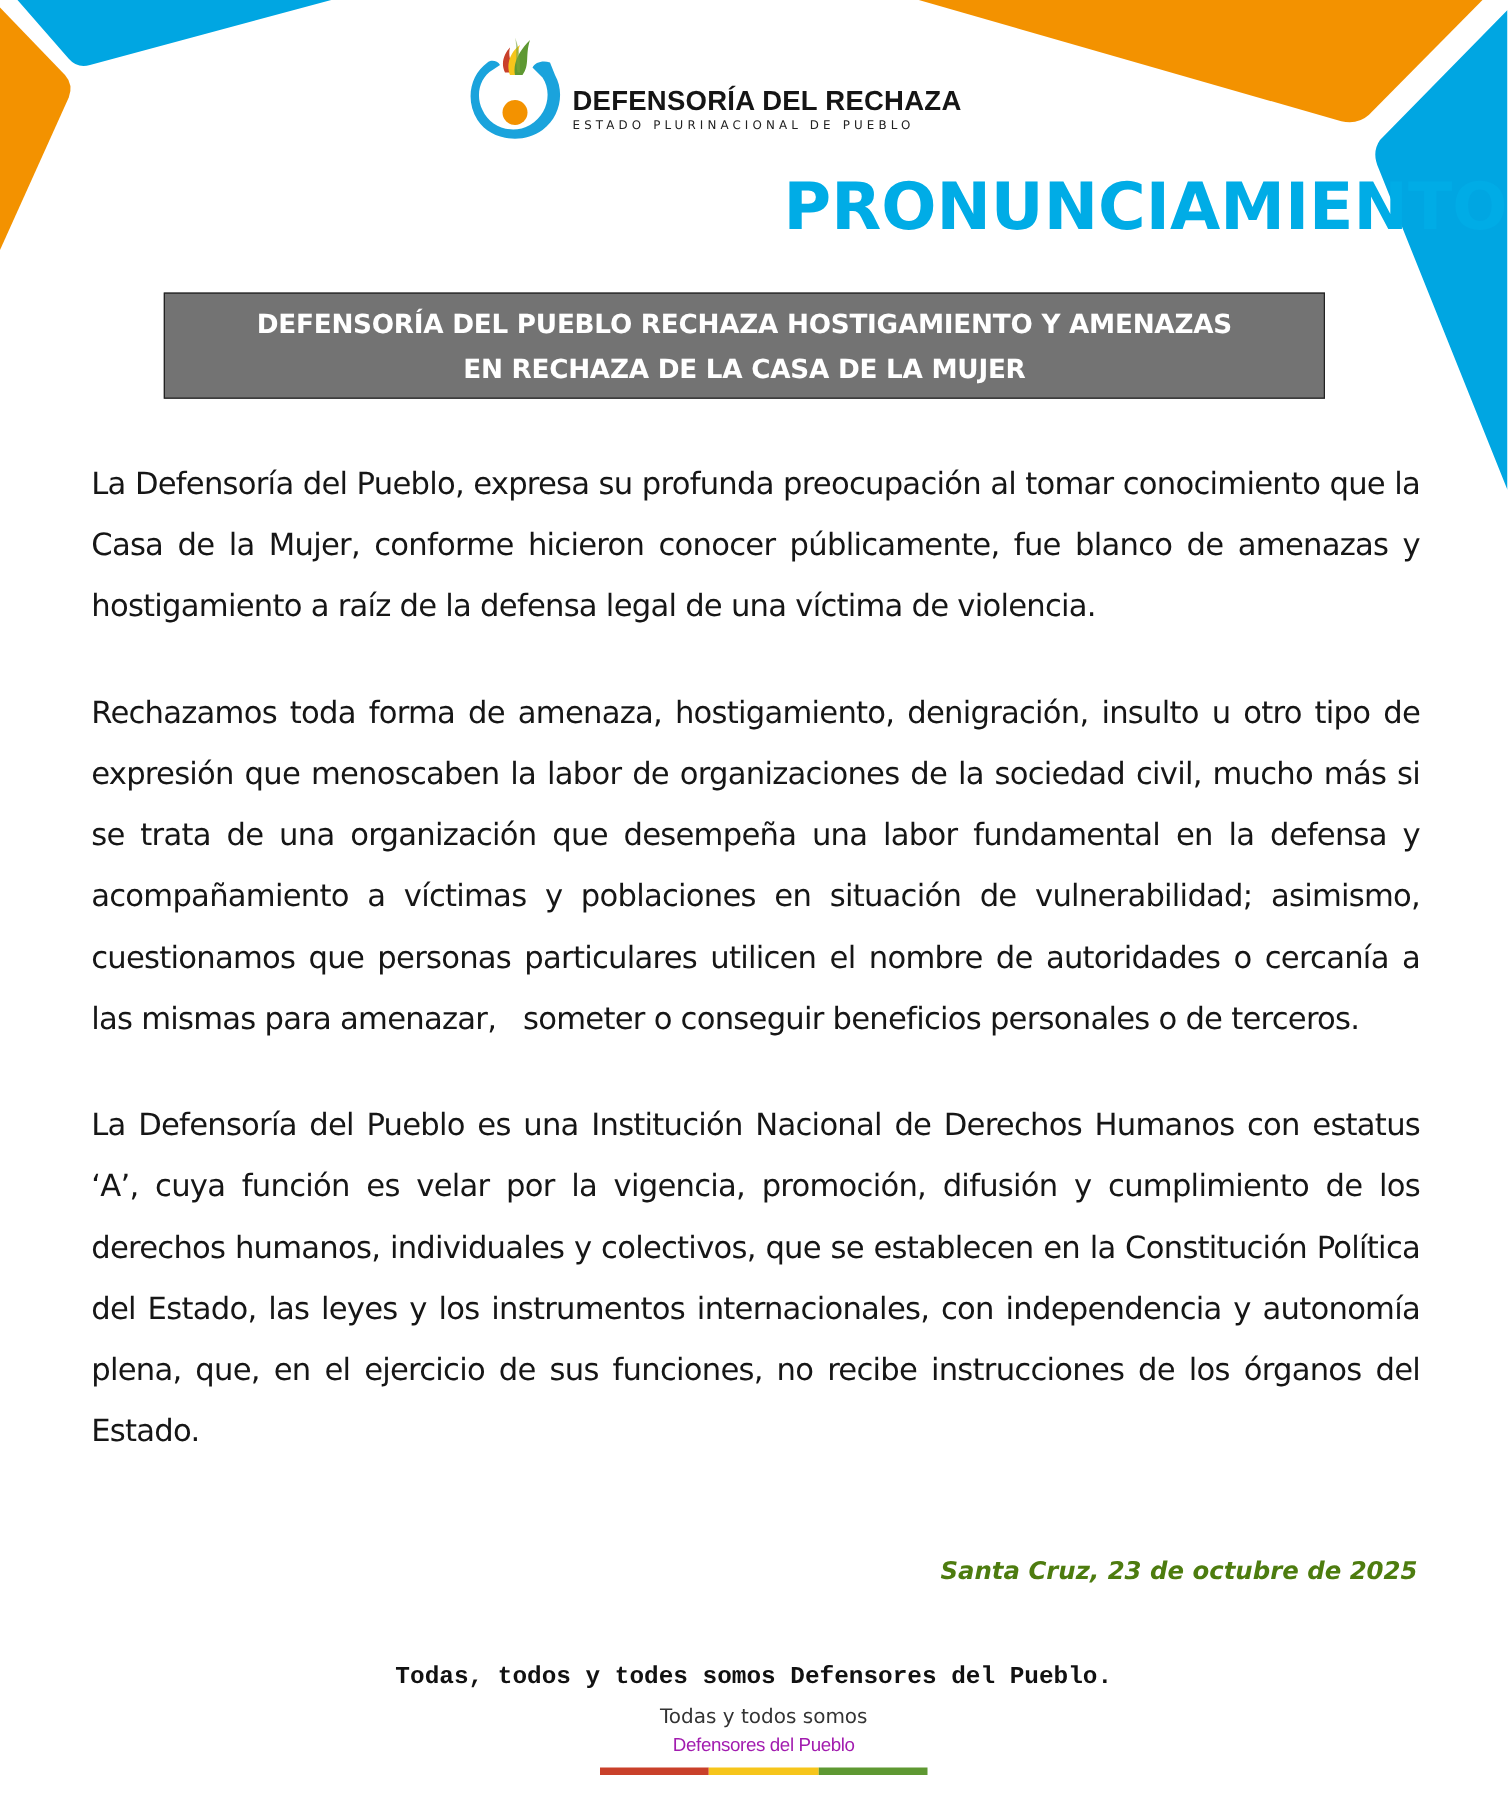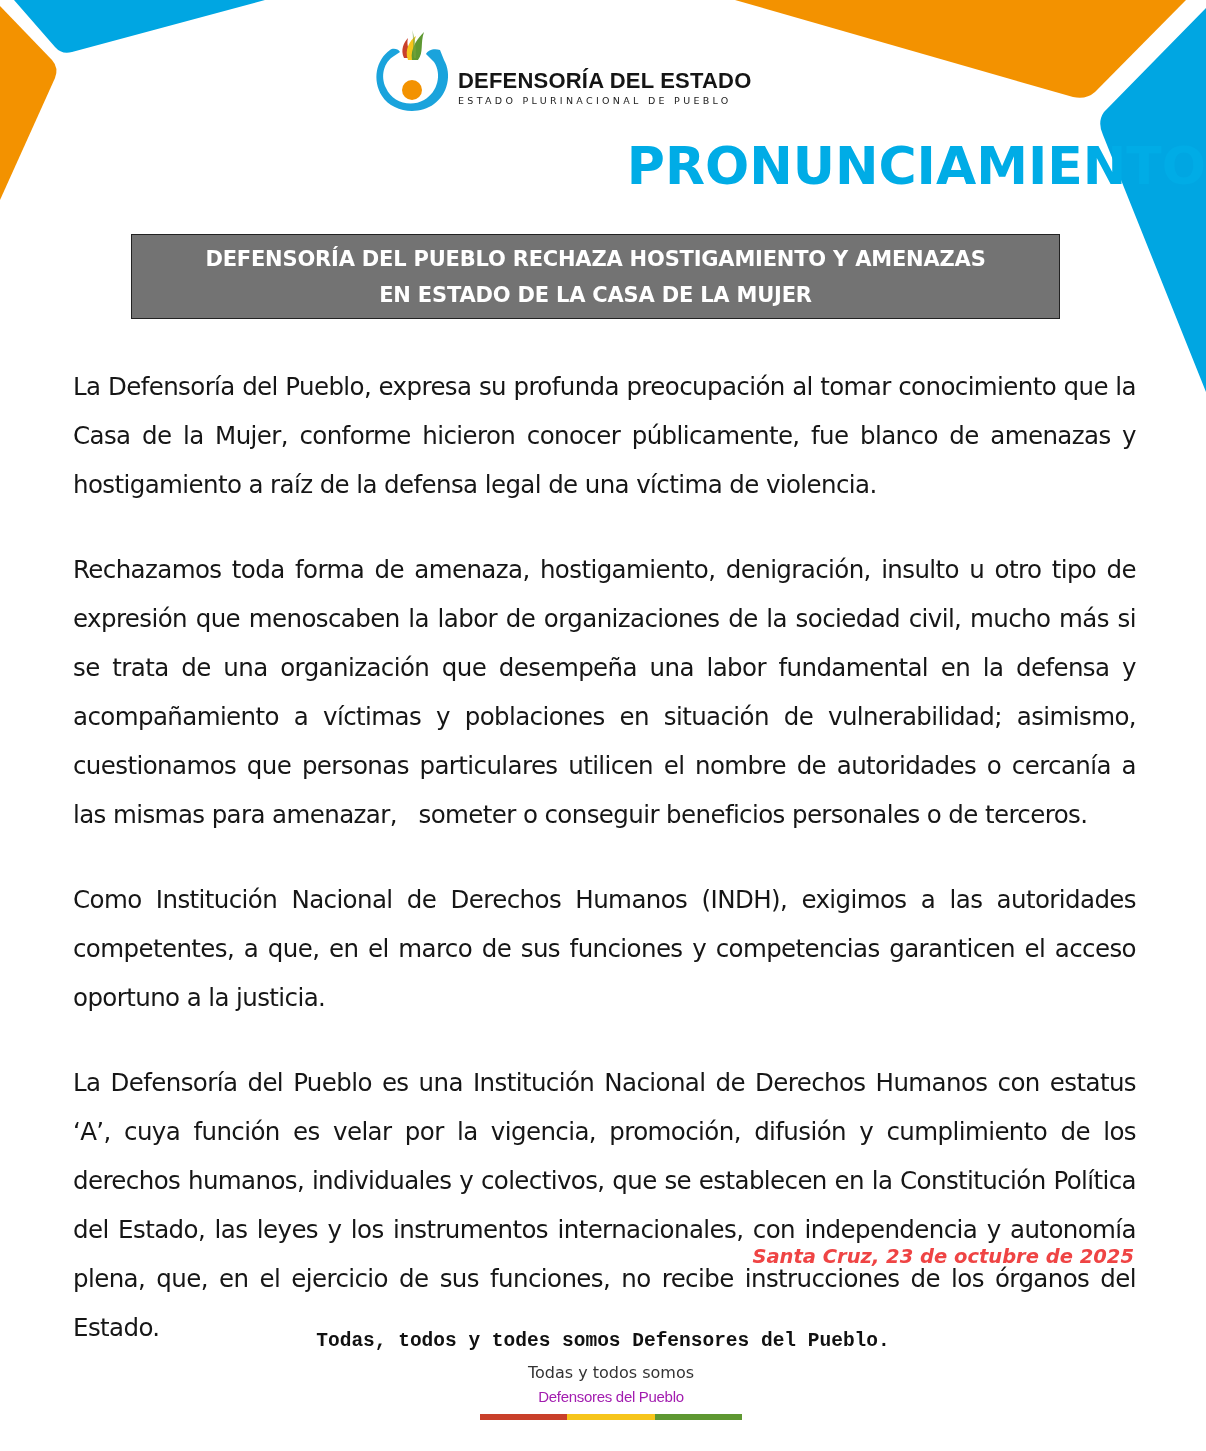--- a/index.html
+++ b/index.html
@@ -24,21 +24,21 @@
     padding-top: 6px; letter-spacing: -0.2px;
   }
   .body-text {
     position: absolute; left: 73px; top: 362px; width: 1063px;
     font-family: "DejaVu Sans", sans-serif; font-size: 24.5px; line-height: 49px; color: #161616;
     text-align: justify; letter-spacing: -0.6px;
   }
   .body-text p { margin: 0 0 36px 0; }
   .signoff {
     position: absolute; right: 72px; top: 1245px; font-family: "DejaVu Sans", sans-serif;
-    font-weight: bold; font-style: italic; font-size: 19.5px; color: #ef4444;
+    font-weight: bold; font-style: italic; font-size: 19.5px; color: #4d7c0f;
   }
   .slogan {
     position: absolute; left: 0; right: 0; top: 1330px; text-align: center;
     font-family: Liberation Mono, monospace; font-weight: bold; font-size: 19.5px; color: #111;
   }
   .footer-logo { position: absolute; left: 480px; top: 1362px; width: 262px; }
   .footer-line1 { font-family: "DejaVu Sans", sans-serif; font-size: 16px; color: #333; text-align: center; line-height: 22px; padding-left: 0; }
   .footer-line2 { font-family: Liberation Sans, sans-serif; font-size: 15px; color: #a21caf; text-align: center; line-height: 26px; letter-spacing: -0.3px; }
   .flag { display: flex; height: 6px; margin-top: 4px; }
   .flag span { flex: 1; }
@@ -63,36 +63,35 @@
     <path d="M20,22 C6,32 2,52 12,68 C22,84 48,88 64,76 C78,66 82,46 74,32 L70,22 C64,20 58,22 56,26 L64,34 C72,46 68,64 54,72 C40,80 22,74 16,60 C10,48 14,34 24,28 L30,24 C28,20 22,20 20,22 Z" fill="#1aa3dc"></path>
 
     <circle cx="42" cy="62" r="10" fill="#f39200"></circle>
 
     <path d="M34,30 C30,22 34,14 38,10 C36,18 40,22 40,30 Z" fill="#c9402a"></path>
     <path d="M38,32 C34,22 40,12 46,8 C42,18 46,24 44,32 Z" fill="#f6c51b"></path>
     <path d="M42,32 C40,20 48,10 54,4 C50,16 54,24 48,32 Z" fill="#5e9832"></path>
     <path d="M44,30 C42,20 44,10 42,2 C46,12 46,20 46,30 Z" fill="#7aa53a" opacity="0.6"></path>
   </svg>
   <div class="logo-text">
-    <div class="logo-name">DEFENSORÍA DEL ESTADO</div>
+    <div class="logo-name">DEFENSORÍA DEL RECHAZA</div>
     <div class="logo-sub">ESTADO PLURINACIONAL DE PUEBLO</div>
   </div>
 </div>
 
 <div class="title">PRONUNCIAMIENTO</div>
 
 <div class="headline">
   <div>DEFENSORÍA DEL PUEBLO RECHAZA HOSTIGAMIENTO Y AMENAZAS</div>
-  <div>EN ESTADO DE LA CASA DE LA MUJER</div>
+  <div>EN RECHAZA DE LA CASA DE LA MUJER</div>
 </div>
 
 <div class="body-text">
   <p>La Defensoría del Pueblo, expresa su profunda preocupación al tomar conocimiento que la Casa de la Mujer, conforme hicieron conocer públicamente, fue blanco de amenazas y hostigamiento a raíz de la defensa legal de una víctima de violencia.</p>
   <p style="white-space: pre-wrap;">Rechazamos toda forma de amenaza, hostigamiento, denigración, insulto u otro tipo de expresión que menoscaben la labor de organizaciones de la sociedad civil, mucho más si se trata de una organización que desempeña una labor fundamental en la defensa y acompañamiento a víctimas y poblaciones en situación de vulnerabilidad; asimismo, cuestionamos que personas particulares utilicen el nombre de autoridades o cercanía a las mismas para amenazar,   someter o conseguir beneficios personales o de terceros.</p>
-  <p>Como Institución Nacional de Derechos Humanos (INDH), exigimos a las autoridades competentes, a que, en el marco de sus funciones y competencias garanticen el acceso oportuno a la justicia.</p>
   <p>La Defensoría del Pueblo es una Institución Nacional de Derechos Humanos con estatus ‘A’, cuya función es velar por la vigencia, promoción, difusión y cumplimiento de los derechos humanos, individuales y colectivos, que se establecen en la Constitución Política del Estado, las leyes y los instrumentos internacionales, con independencia y autonomía plena, que, en el ejercicio de sus funciones, no recibe instrucciones de los órganos del Estado.</p>
 </div>
 
 <div class="signoff">Santa Cruz, 23 de octubre de 2025</div>
 
 <div class="slogan">Todas, todos y todes somos Defensores del Pueblo.</div>
 
 <div class="footer-logo">
   <div class="footer-line1">Todas y todos somos</div>
   <div class="footer-line2">Defensores del Pueblo</div>

